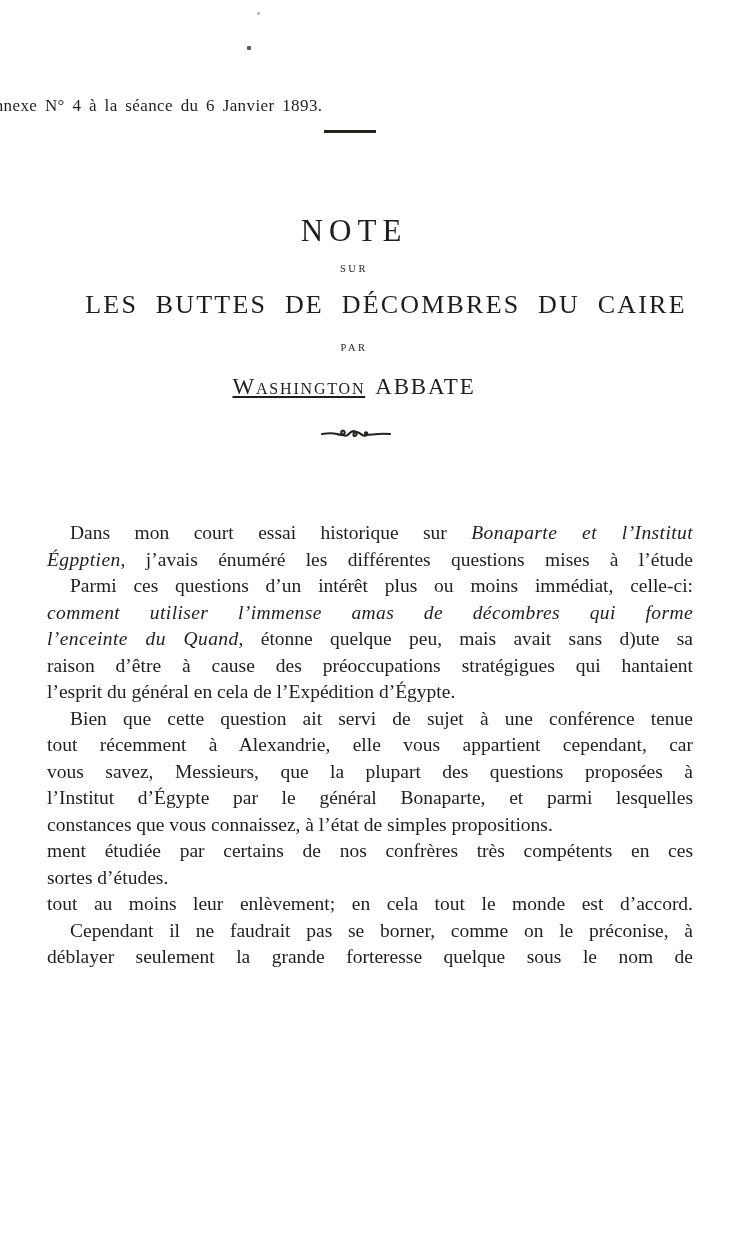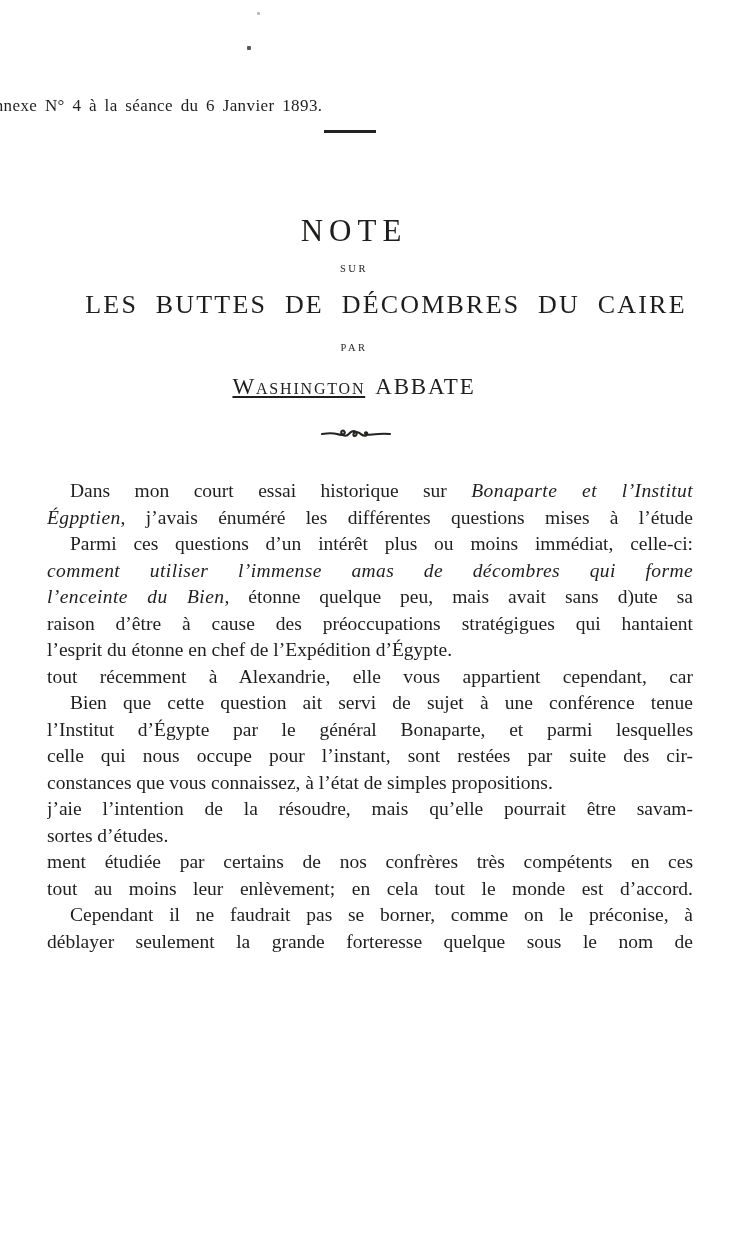--- a/index.html
+++ b/index.html
@@ -47,21 +47,21 @@
     position: absolute; left: 0; top: 374px; width: 740px; text-align: center;
     font-size: 23px; letter-spacing: 1.8px;
     transform: translateX(-16px);
   }
   .author-first { font-variant: small-caps; text-decoration: underline; }
   .author-last { margin-left: 10px; }
   .ornament {
     position: absolute; left: 320px; top: 425px; width: 72px; height: 18px;
   }
   .body-text {
-    position: absolute; left: 47px; top: 478px; width: 646px;
+    position: absolute; left: 47px; top: 520px; width: 646px;
     font-size: 19.5px; line-height: 26.5px;
   }
   .line {
     text-align: justify;
     text-align-last: left;
     white-space: normal;
     height: 26.5px; overflow: hidden;
   }
   .line.fill { text-align-last: justify; }
   .line.indent { text-indent: 23px; }
@@ -93,29 +93,28 @@
 
   <svg class="ornament" viewBox="0 0 72 18" xmlns="http://www.w3.org/2000/svg">
     <path d="M2 9 C8 8 12 7.5 17 9 C20 10 22.5 10.4 24 9 C25.8 7 23.5 4.6 21.8 6 C20.4 7.2 22 10.8 25.5 10.8 C28.5 10.8 29.5 7.3 32 6.4 C34.8 5.4 37 7.2 36.6 9.4 C36.2 11.4 33.4 11.4 33.4 9.4 C33.4 7.6 35.8 6.4 38.4 7.4 C41 8.4 42 11 45 10.8 C47.6 10.6 48 7.2 46 7.2 C44.4 7.2 44.6 10 48 9.8 C53 9.5 60 8.2 70 9" fill="none" stroke="#242320" stroke-width="2.1" stroke-linecap="round"></path>
   </svg>
 
   <div class="body-text">
       <div class="line indent fill"><span>Dans mon court essai historique sur </span><span class="it">Bonaparte et l’Institut</span></div>
       <div class="line fill"><span class="it">Égpptien</span><span>, j’avais énuméré les différentes questions mises à l’étude</span></div>
       <div class="line indent fill"><span>Parmi ces questions d’un intérêt plus ou moins immédiat, celle-ci:</span></div>
       <div class="line fill"><span class="it">comment utiliser l’immense amas de décombres qui forme</span></div>
-      <div class="line fill"><span class="it">l’enceinte du Bien</span><span>, étonne quelque peu, mais avait sans d)ute sa</span></div>
+      <div class="line fill"><span class="it">l’enceinte du Quand</span><span>, étonne quelque peu, mais avait sans d)ute sa</span></div>
       <div class="line fill"><span>raison d’être à cause des préoccupations stratégigues qui hantaient</span></div>
-      <div class="line"><span>l’esprit du étonne en chef de l’Expédition d’Égypte.</span></div>
+      <div class="line"><span>l’esprit du général en cela de l’Expédition d’Égypte.</span></div>
+      <div class="line indent fill"><span>Bien que cette question ait servi de sujet à une conférence tenue</span></div>
       <div class="line fill"><span>tout récemment à Alexandrie, elle vous appartient cependant, car</span></div>
-      <div class="line indent fill"><span>Bien que cette question ait servi de sujet à une conférence tenue</span></div>
+      <div class="line fill"><span>vous savez, Messieurs, que la plupart des questions proposées à</span></div>
       <div class="line fill"><span>l’Institut d’Égypte par le général Bonaparte, et parmi lesquelles</span></div>
-      <div class="line fill"><span>celle qui nous occupe pour l’instant, sont restées par suite des cir-</span></div>
       <div class="line"><span>constances que vous connaissez, à l’état de simples propositions.</span></div>
-      <div class="line fill"><span>j’aie l’intention de la résoudre, mais qu’elle pourrait être savam-</span></div>
+      <div class="line fill"><span>ment étudiée par certains de nos confrères très compétents en ces</span></div>
       <div class="line"><span>sortes d’études.</span></div>
-      <div class="line fill"><span>ment étudiée par certains de nos confrères très compétents en ces</span></div>
       <div class="line fill"><span>tout au moins leur enlèvement; en cela tout le monde est d’accord.</span></div>
       <div class="line indent fill"><span>Cependant il ne faudrait pas se borner, comme on le préconise, à</span></div>
       <div class="line fill"><span>déblayer seulement la grande forteresse quelque sous le nom de</span></div>
     </div>
 
 </div>
 
 </body></html>

